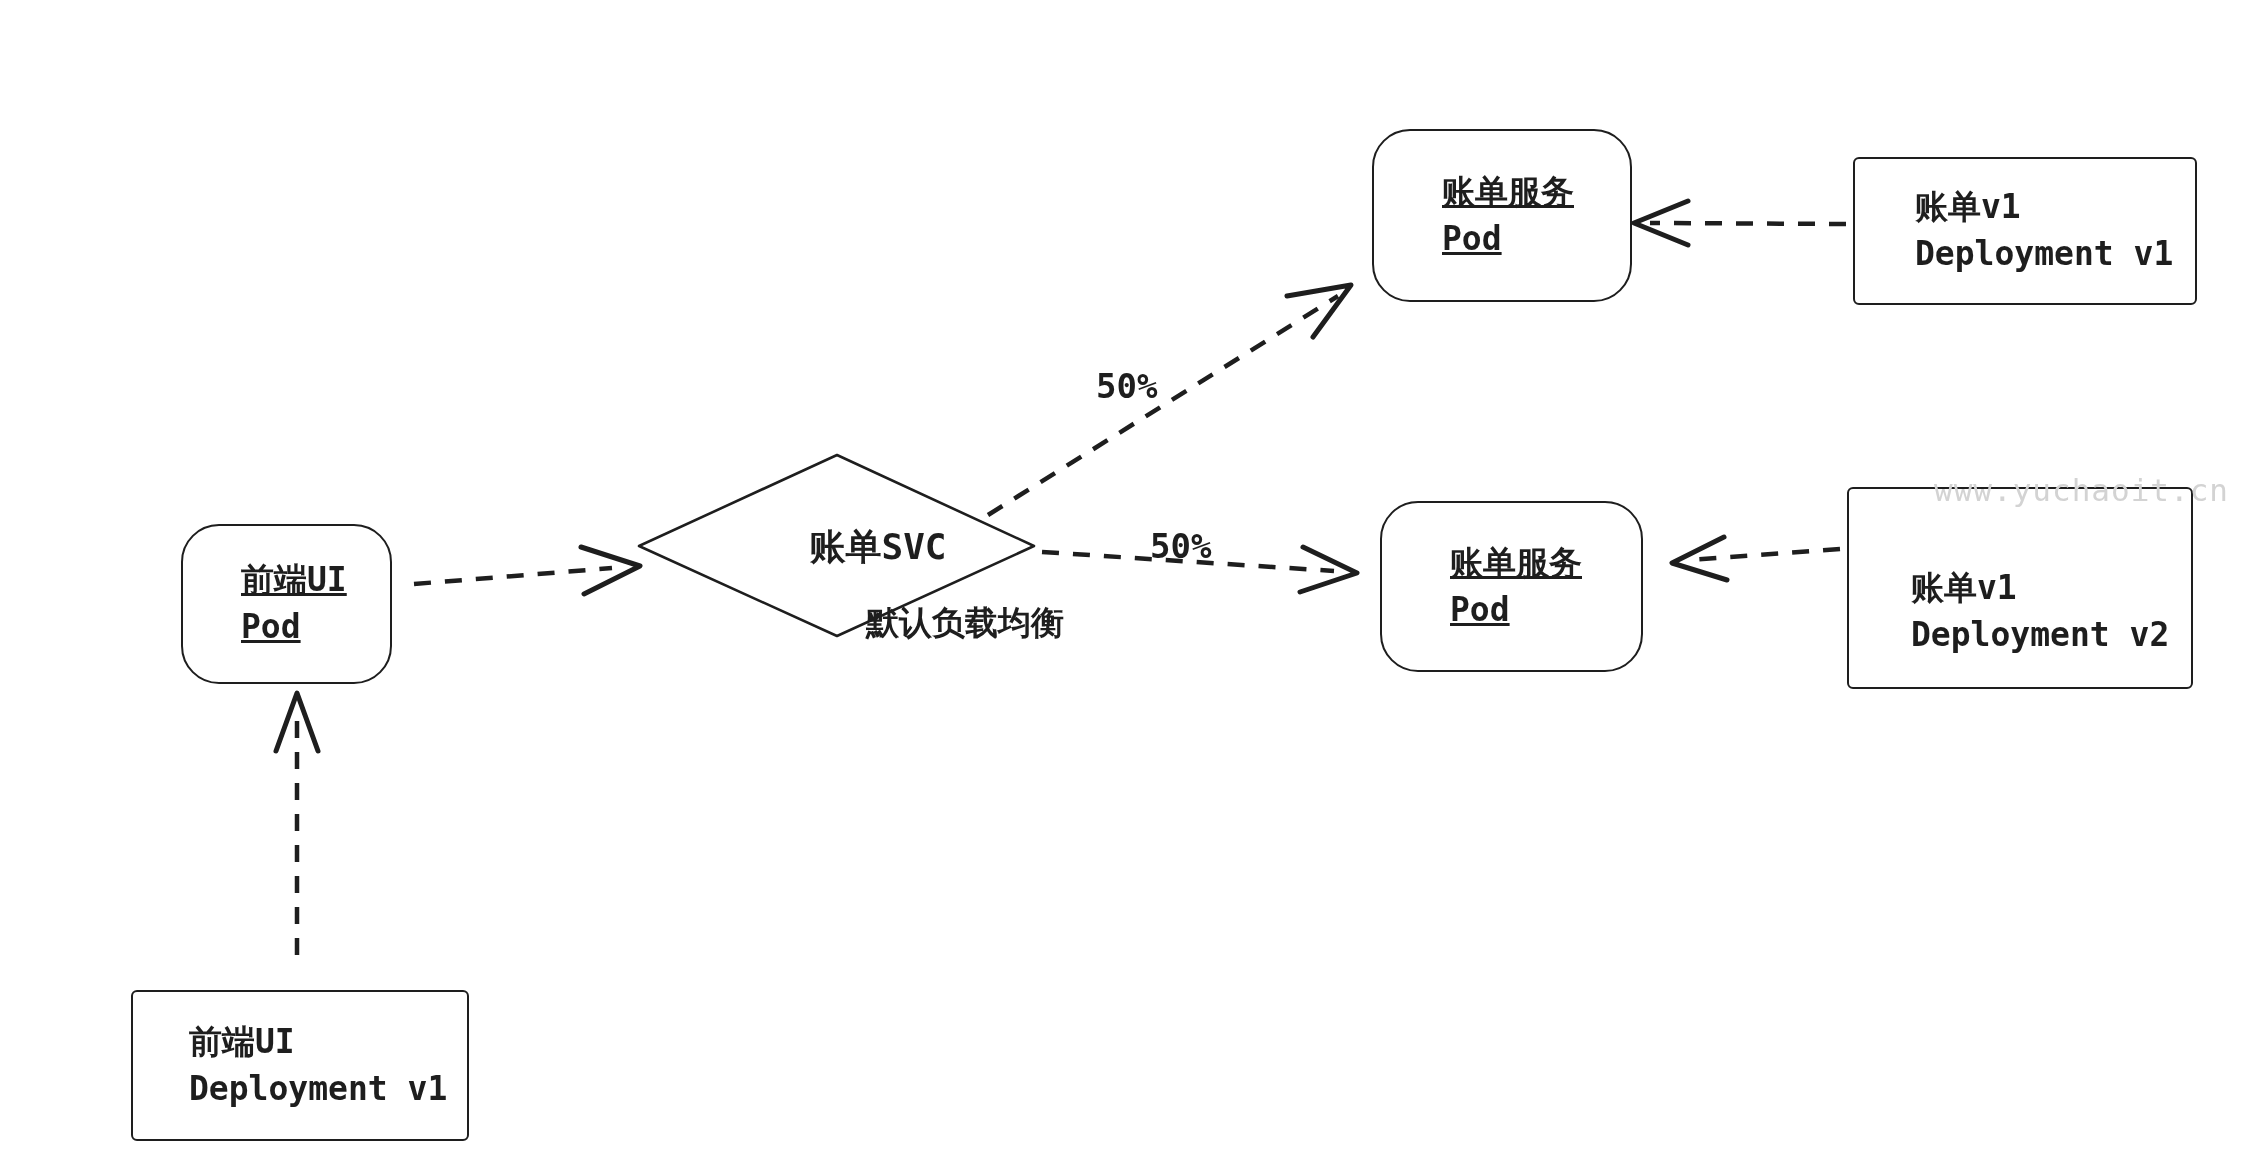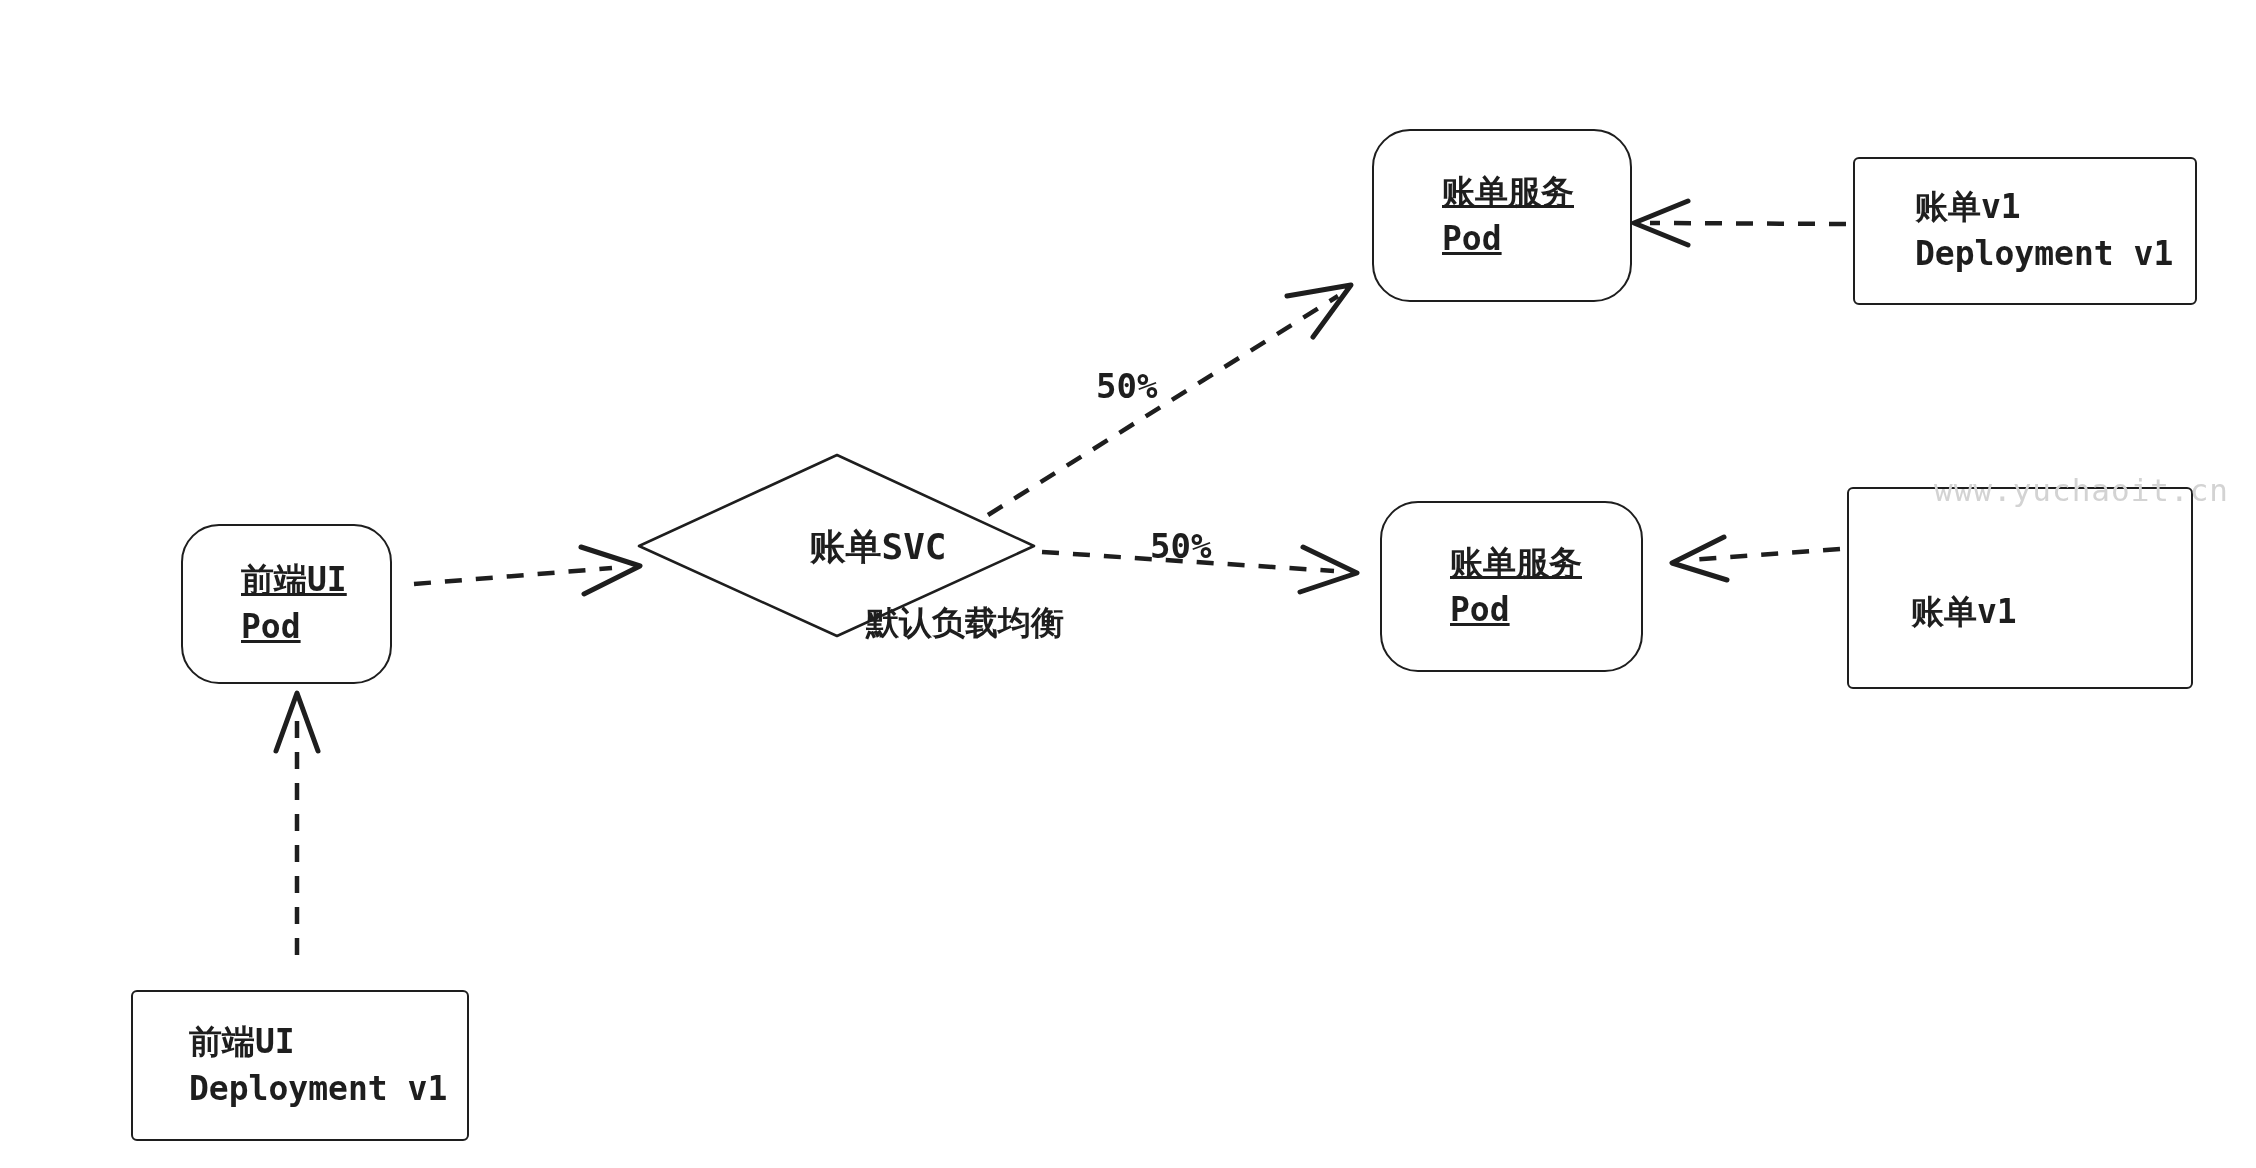--- a/index.html
+++ b/index.html
@@ -121,21 +121,21 @@
 
   <div class="node pod" style="left:1380px; top:501px; width:263px; height:171px; padding-left:68px;">
     <div class="nt"><div>账单服务</div><div>Pod</div></div>
   </div>
 
   <div class="node deploy" style="left:1853px; top:125px; width:344px; height:148px; padding-left:60px;">
     <div class="nt"><div>账单v1</div><div>Deployment v1</div></div>
   </div>
 
   <div class="node deploy" style="left:1847px; top:455px; width:346px; height:202px; padding-left:62px; padding-top:48px;">
-    <div class="nt"><div>账单v1</div></div>
+    <div class="nt"><div>账单v1</div><div>Deployment v2</div></div>
   </div>
 
   <div class="label diamond-label" style="left:878px; top:547px;">账单SVC</div>
 
   <div class="label note-label" style="left:866px; top:601px;">默认负载均衡</div>
 
   <div class="label pct-label" style="left:1096px; top:366px;">50%</div>
   <div class="label pct-label" style="left:1150px; top:526px;">50%</div>
 
   <div class="watermark" style="left:1934px; top:472px;">www.yuchaoit.cn</div>

